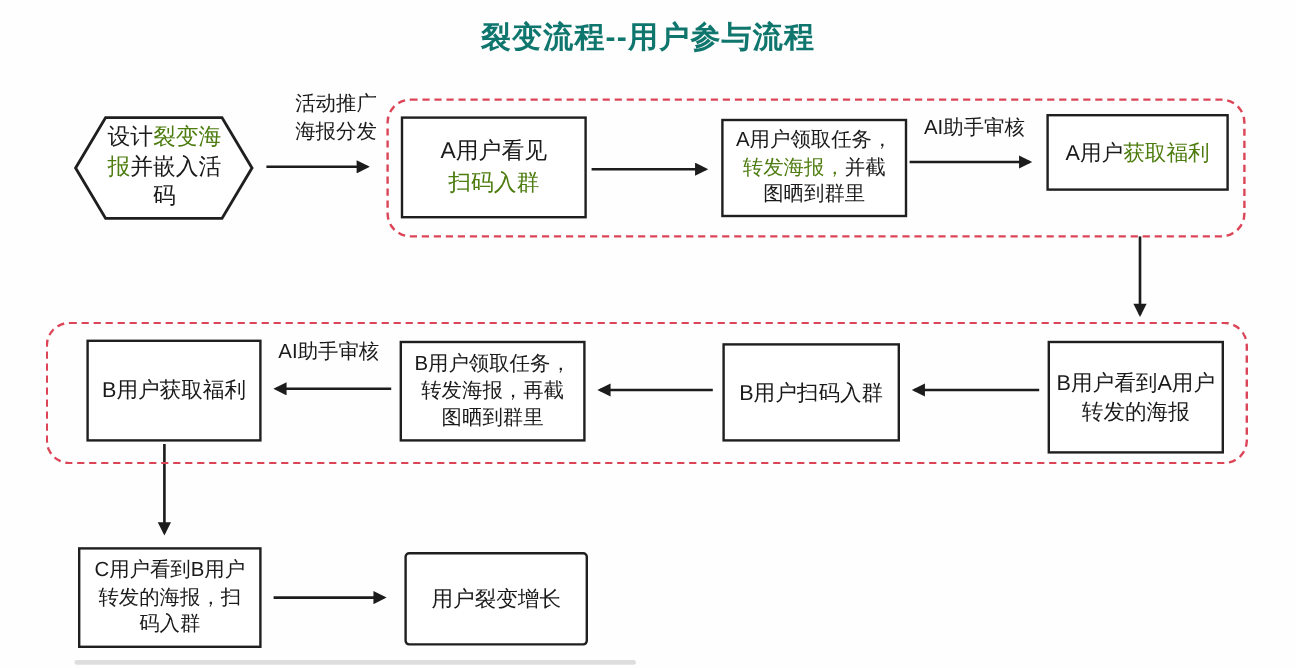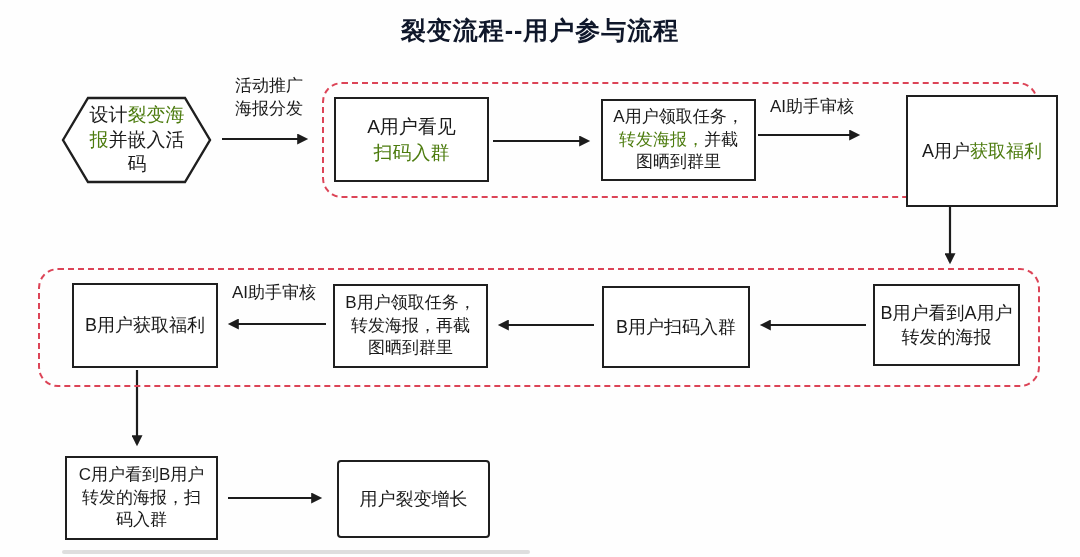--- a/index.html
+++ b/index.html
@@ -4,21 +4,21 @@
 <style>
   html,body{margin:0;padding:0;background:#ffffff;}
   #stage{
     position:relative;width:1080px;height:557px;background:#fefefe;
     font-family:"Liberation Sans","DejaVu Sans",sans-serif;overflow:hidden;
     color:#1a1a1a;
   }
   #arrow-layer{position:absolute;left:0;top:0;width:1080px;height:557px;z-index:1;}
   .title{
     position:absolute;left:0;top:14px;width:1080px;text-align:center;
-    font-size:25px;font-weight:700;letter-spacing:1px;color:#0f172a;z-index:3;
+    font-size:25px;font-weight:700;letter-spacing:1px;color:#0f766e;z-index:3;
   }
   .dashed-group{
     position:absolute;border:2px dashed #dc4457;border-radius:20px;
     background:transparent;z-index:1;
   }
   .node{
     position:absolute;box-sizing:border-box;border:2px solid #1f1f1f;background:#fff;
     display:flex;align-items:center;justify-content:center;text-align:center;
     z-index:2;line-height:1.35;
   }
@@ -84,27 +84,27 @@
   </div>
 
   <div class="node fs17" style="left:601px;top:99px;width:155px;height:82px;">
     <div>
       <span>A用户领取任务，</span><br>
       <span class="red">转发海报，</span><span>并截</span><br>
       <span>图晒到群里</span>
     </div>
   </div>
 
-  <div class="node fs18" style="left:906px;top:95px;width:152px;height:112px;">
+  <div class="node fs18" style="left:872px;top:95px;width:152px;height:64px;">
     <div>
       <span>A用户</span><span class="red">获取福利</span>
     </div>
   </div>
 
-  <div class="node fs18" style="left:873px;top:284px;width:147px;height:82px;">
+  <div class="node fs18" style="left:873px;top:284px;width:147px;height:94px;">
     <div>
       <span>B用户看到A用户</span><br>
       <span>转发的海报</span>
     </div>
   </div>
 
   <div class="node fs18" style="left:602px;top:286px;width:148px;height:82px;">
     <div><span>B用户扫码入群</span></div>
   </div>
 
@@ -125,21 +125,21 @@
   </div>
 
   <div class="node fs18" style="left:72px;top:283px;width:146px;height:85px;">
     <div><span>B用户获取福利</span></div>
   </div>
 
   <div class="node rounded fs18" style="left:337px;top:460px;width:153px;height:78px;">
     <div><span>用户裂变增长</span></div>
   </div>
 
-  <div class="edge-label fs17" style="left:224px;top:76px;width:90px;text-align:center;font-family:Liberation Mono, monospace;">
+  <div class="edge-label fs17" style="left:224px;top:76px;width:90px;text-align:right;">
     <span>活动推广</span><br>
     <span>海报分发</span>
   </div>
 
 
   <div class="edge-label fs17" style="left:762px;top:96px;width:100px;">
     <span>AI助手审核</span>
   </div>
 
   <div class="edge-label fs17" style="left:224px;top:282px;width:100px;">

